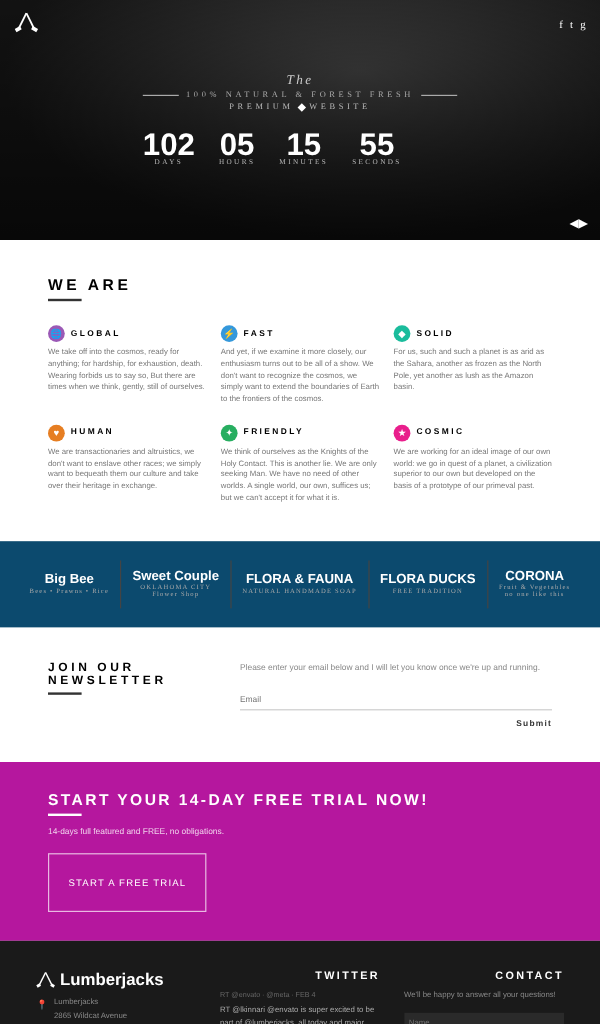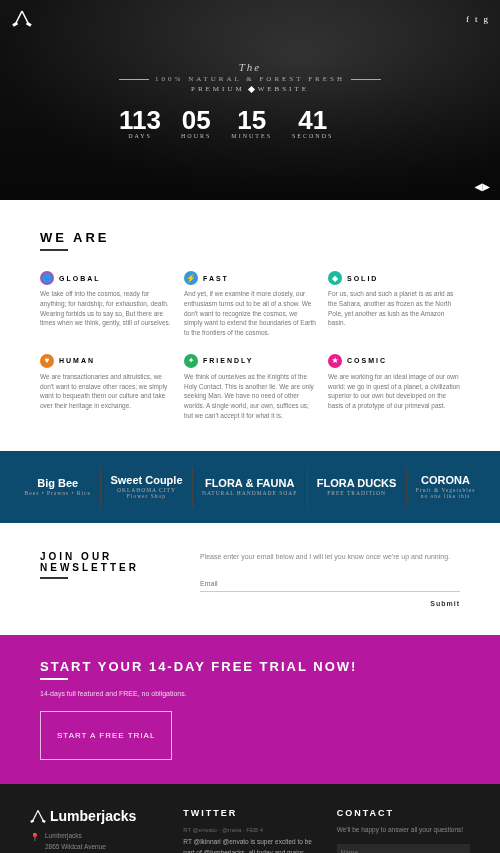--- a/index.html
+++ b/index.html
@@ -352,20 +352,21 @@
       flex-shrink: 0;
       margin-top: 1px;
     }
     .footer-section-title {
       font-size: 9px;
       font-weight: 700;
       letter-spacing: 2px;
       text-transform: uppercase;
       font-family: 'Arial', sans-serif;
       margin-bottom: 8px;
+      text-align: right;
     }
     .tweet-item {
       margin-bottom: 8px;
       font-size: 6.5px;
       color: #aaa;
       line-height: 1.6;
       font-family: 'Arial', sans-serif;
       border-bottom: 1px solid #333;
       padding-bottom: 6px;
     }
@@ -419,33 +420,33 @@
     <div class="hero-the">The</div>
     <div class="hero-subtitle-line">100% NATURAL &amp; FOREST FRESH</div>
     <div class="hero-premium">
       <span>PREMIUM</span>
       <span class="diamond"></span>
       <span>WEBSITE</span>
     </div>
 
     <div class="countdown">
       <div class="countdown-item">
-        <div class="countdown-num">113</div>
+        <div class="countdown-num">102</div>
         <div class="countdown-label">Days</div>
       </div>
       <div class="countdown-item">
         <div class="countdown-num">05</div>
         <div class="countdown-label">Hours</div>
       </div>
       <div class="countdown-item">
         <div class="countdown-num">15</div>
         <div class="countdown-label">Minutes</div>
       </div>
       <div class="countdown-item">
-        <div class="countdown-num">41</div>
+        <div class="countdown-num">55</div>
         <div class="countdown-label">Seconds</div>
       </div>
     </div>
   </div>
 
   <div class="volume-btn">◀▶</div>
 </div>
 
 <div class="we-are">
   <div class="section-heading">WE ARE</div>

